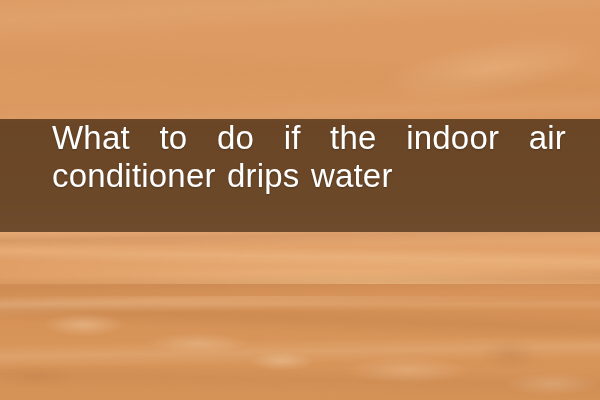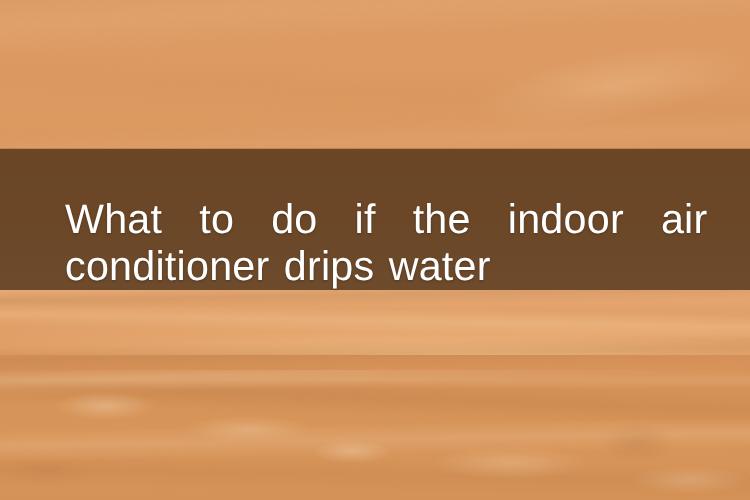--- a/index.html
+++ b/index.html
@@ -109,21 +109,21 @@
   }
 
   
   .title-band {
     position:absolute;
     left:0; right:0;
     top:119px;
     height:113px;
     background:rgba(74,48,22,0.78);
     display:flex;
-    align-items:flex-end;
+    align-items:flex-start;
   }
 
   .title-text {
     width:100%;
     padding:0 34px 0 52px;
     color:#ffffff;
     font-size:33px;
     line-height:38px;
     font-weight:400;
     letter-spacing:.2px;

